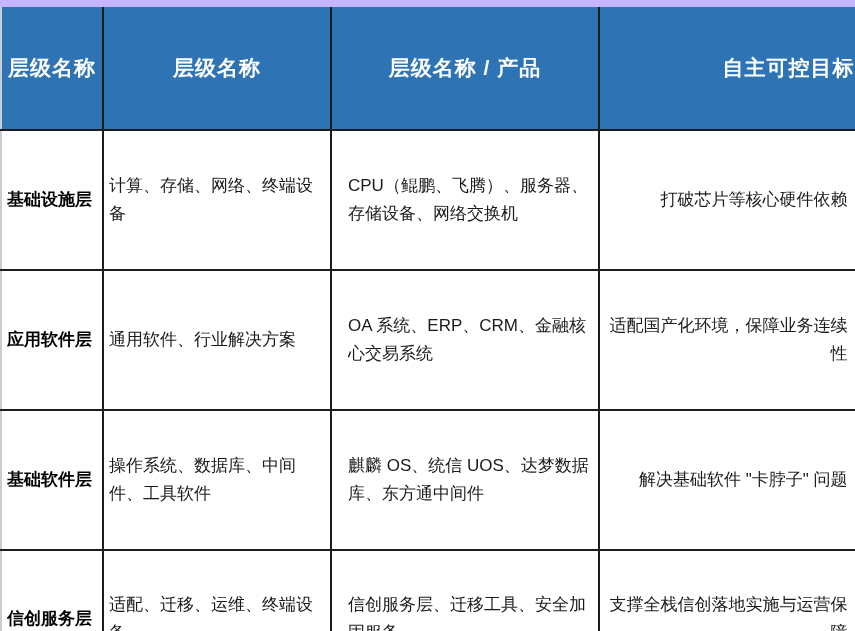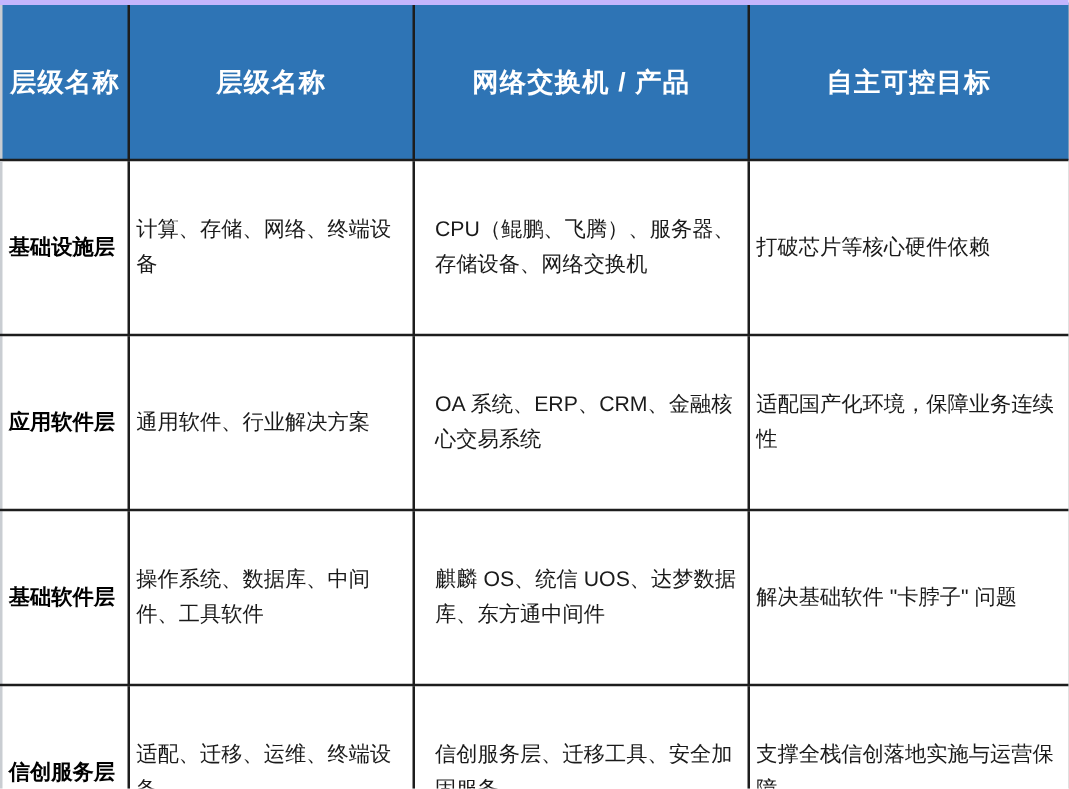--- a/index.html
+++ b/index.html
@@ -16,25 +16,25 @@
     height: 631px;
     border-collapse: collapse;
     table-layout: fixed;
   }
   .stack-table th,
   .stack-table td {
     border: 2px solid #1d1d1d;
     vertical-align: middle;
   }
   
-  .stack-table thead th { border-top: 4px solid #c4b5fd; }
+  .stack-table thead th { border-top: 7px solid #c4b5fd; }
   .stack-table th:first-child,
   .stack-table td:first-child { border-left: 2px solid #c9cdd2; }
   .stack-table th:last-child,
-  .stack-table td:last-child { border-right: 3px solid #1d1d1d; }
+  .stack-table td:last-child { border-right: 3px solid #1d1d1d; text-align: right; }
   .stack-table tbody tr:last-child td { border-bottom: 4px solid #141414; }
 
   .stack-table thead tr { height: 126px; }
   .stack-table tbody tr { height: 140px; }
 
   .stack-table th {
     background: #2e74b5;
     color: #ffffff;
     font-size: 21px;
     font-weight: bold;
@@ -66,21 +66,21 @@
     <colgroup>
       <col style="width:102px">
       <col style="width:228px">
       <col style="width:268px">
       <col style="width:257px">
     </colgroup>
     <thead>
       <tr>
         <th>层级名称</th>
         <th>层级名称</th>
-        <th>网络交换机 / 产品</th>
+        <th>层级名称 / 产品</th>
         <th>自主可控目标</th>
       </tr>
     </thead>
     <tbody>
       <tr>
         <td class="layer-cell">基础设施层</td>
         <td class="comp-cell">计算、存储、网络、终端设备</td>
         <td class="tech-cell">CPU（鲲鹏、飞腾）、服务器、存储设备、网络交换机</td>
         <td class="goal-cell">打破芯片等核心硬件依赖</td>
       </tr>

